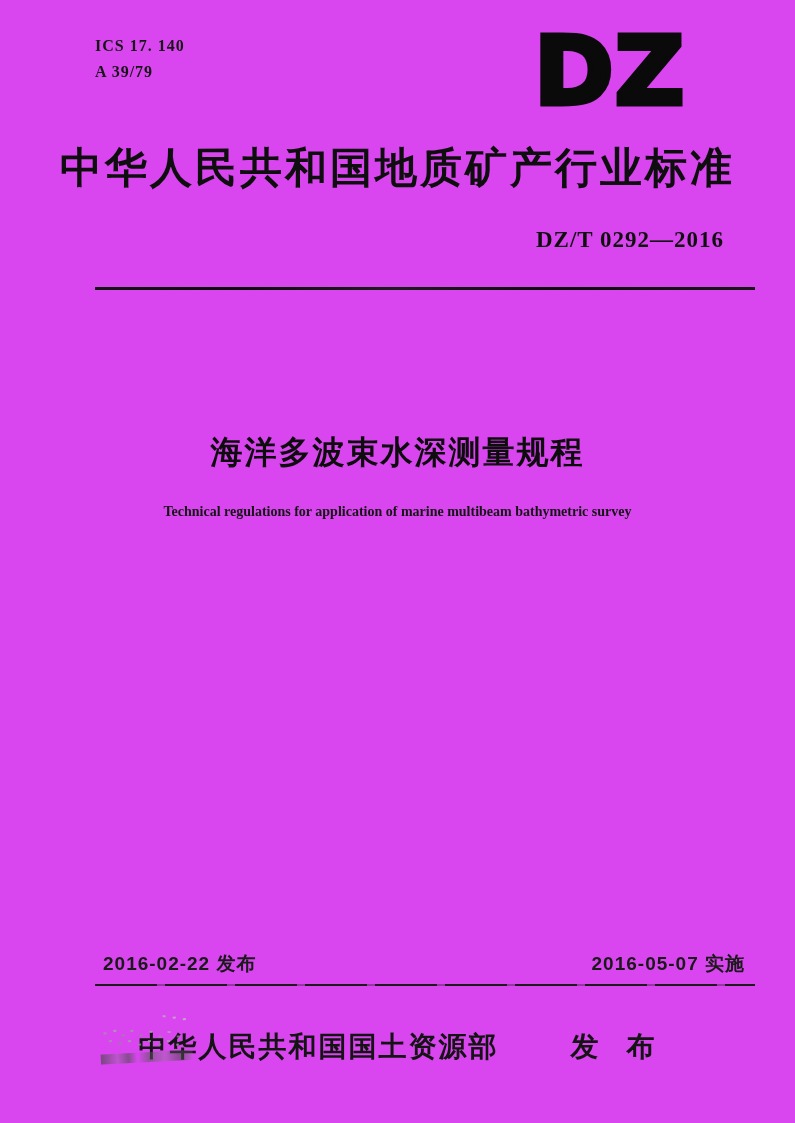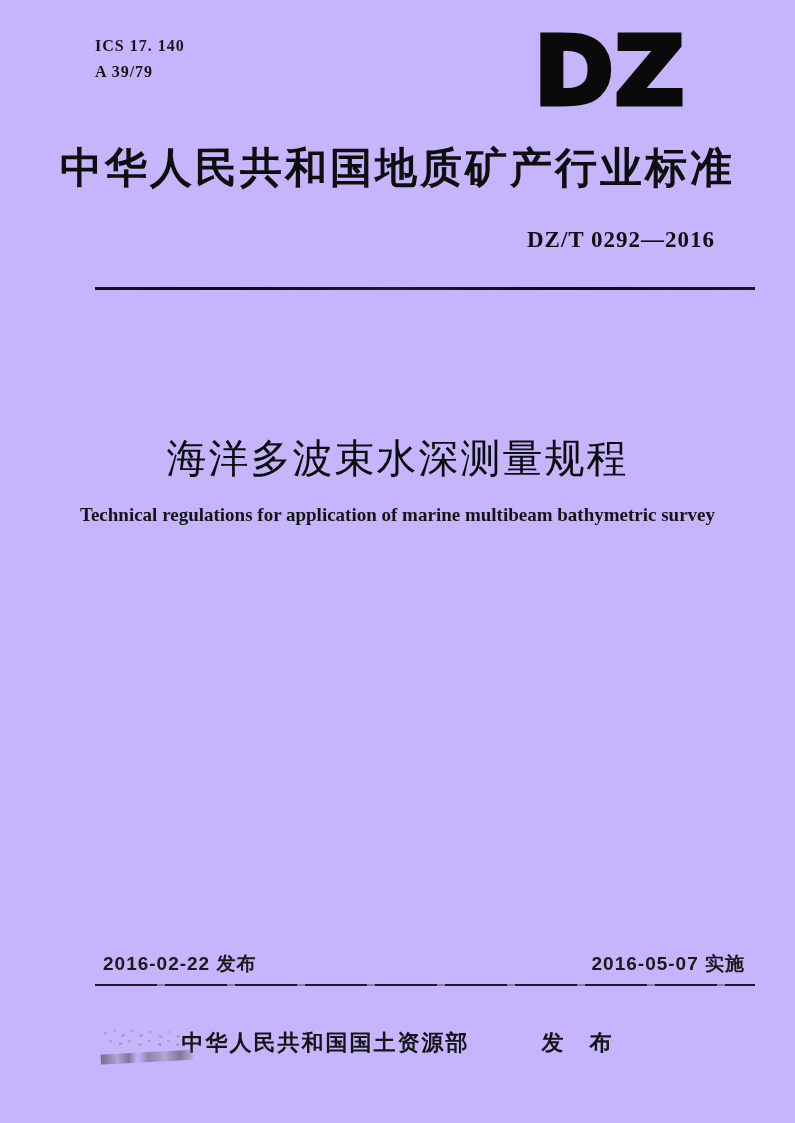--- a/index.html
+++ b/index.html
@@ -5,21 +5,21 @@
   html, body {
     margin: 0;
     padding: 0;
     background: #e8e8e8;
   }
   .page {
     position: relative;
     width: 795px;
     height: 1123px;
     margin: 0 auto;
-    background: #c4b5fd;
+    background: #d946ef;
     overflow: hidden;
     font-family: "Liberation Sans", "DejaVu Sans", sans-serif;
     color: #121212;
   }
 
   
   .ics-block {
     position: absolute;
     left: 95px;
     top: 33px;
@@ -57,21 +57,21 @@
     font-weight: 700;
     font-size: 42px;
     letter-spacing: 3px;
     color: #0e0e0e;
     white-space: nowrap;
   }
 
   
   .standard-number {
     position: absolute;
-    right: 80px;
+    right: 71px;
     top: 227px;
     font-family: "Liberation Serif", "DejaVu Serif", serif;
     font-weight: bold;
     font-size: 23px;
     letter-spacing: 1px;
     color: #101010;
   }
 
   .rule-top {
     position: absolute;
@@ -82,35 +82,35 @@
     background: linear-gradient(90deg, #151515 0%, #0c0c0c 20%, #1d1d1d 45%, #0c0c0c 70%, #181818 100%);
   }
 
   
   .title-cn {
     position: absolute;
     left: 0;
     right: 0;
     top: 431px;
     text-align: center;
-    font-weight: 400;
-    font-size: 40px;
+    font-weight: 700;
+    font-size: 32px;
     letter-spacing: 2px;
     color: #0d0d0d;
     white-space: nowrap;
   }
   .title-en {
     position: absolute;
     left: 0;
     right: 0;
     top: 504px;
     text-align: center;
     font-family: "Liberation Serif", "DejaVu Serif", serif;
     font-weight: bold;
-    font-size: 19px;
+    font-size: 14px;
     color: #151515;
     white-space: nowrap;
   }
 
   
   .date-row {
     position: absolute;
     left: 0;
     right: 0;
     top: 951px;
@@ -139,21 +139,21 @@
   .publisher-row {
     position: absolute;
     left: 0;
     right: 0;
     top: 1028px;
     display: flex;
     justify-content: center;
     align-items: baseline;
     gap: 72px;
     font-weight: 700;
-    font-size: 22px;
+    font-size: 28px;
     letter-spacing: 2px;
     color: #141414;
     white-space: nowrap;
     text-align: right;
   }
   .publish-action {
     word-spacing: 16px;
   }
 
   

